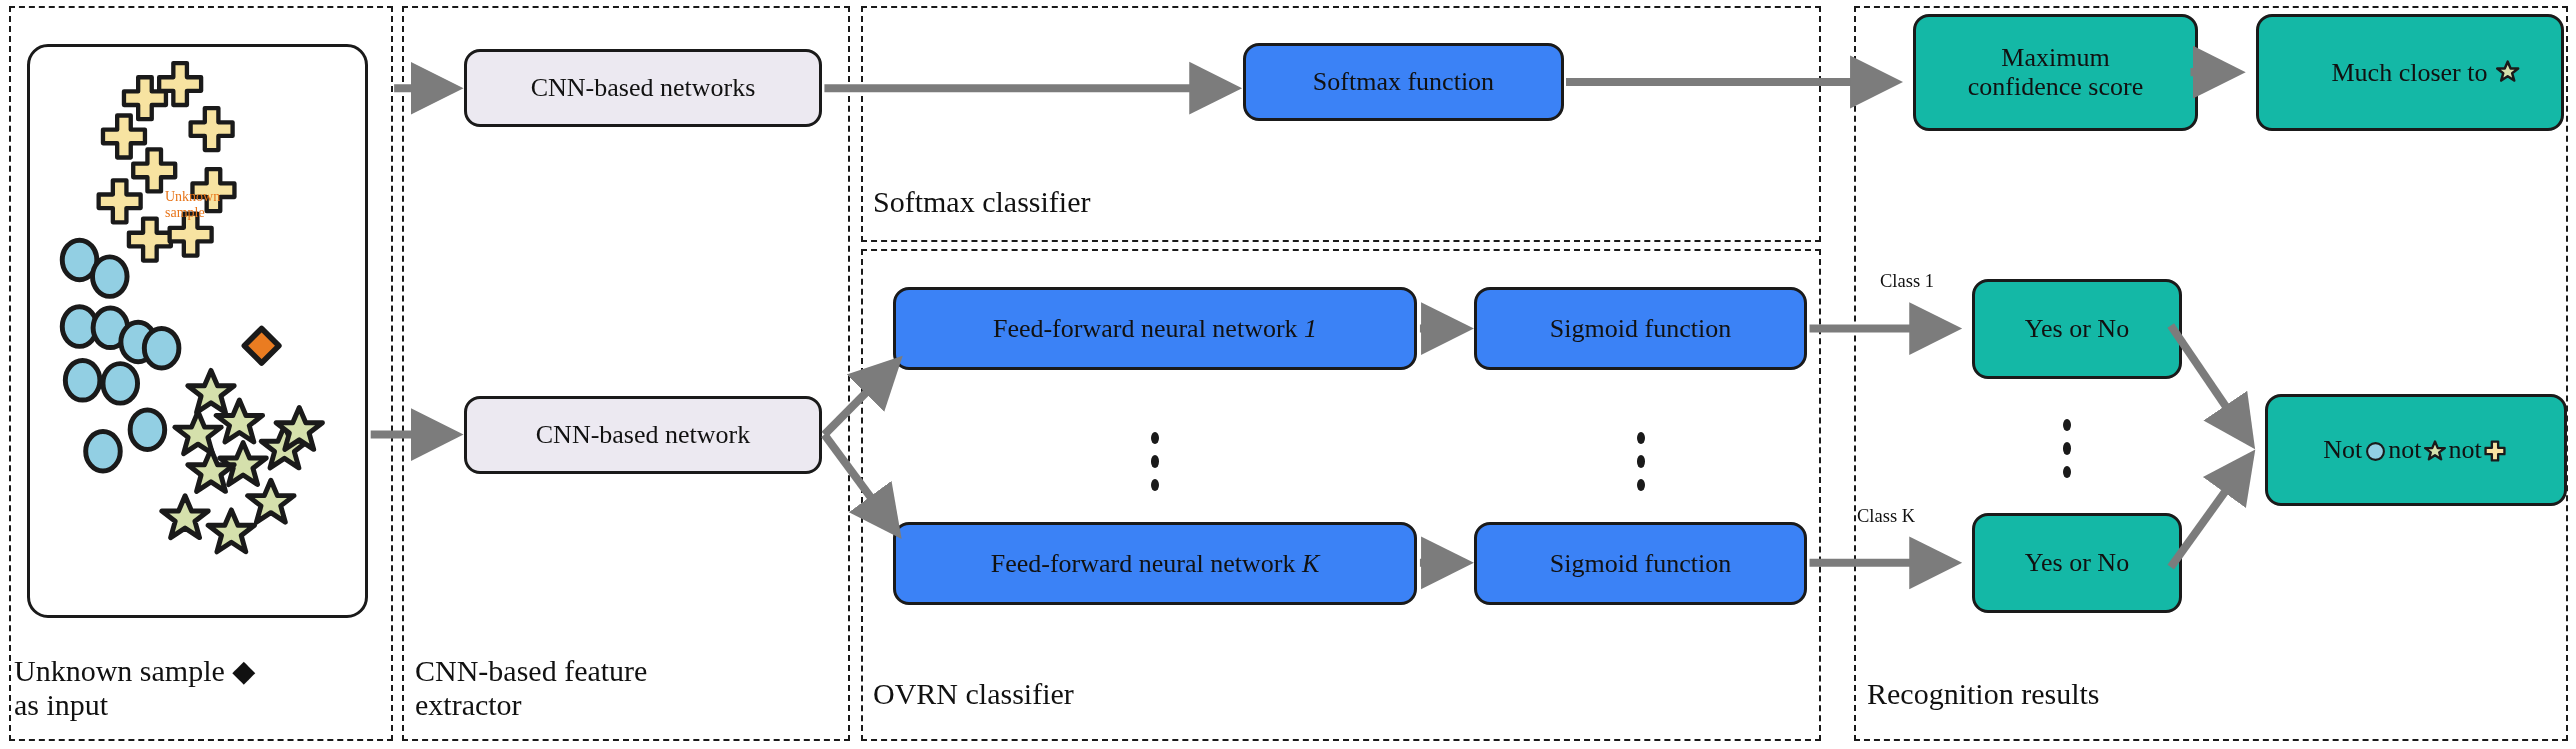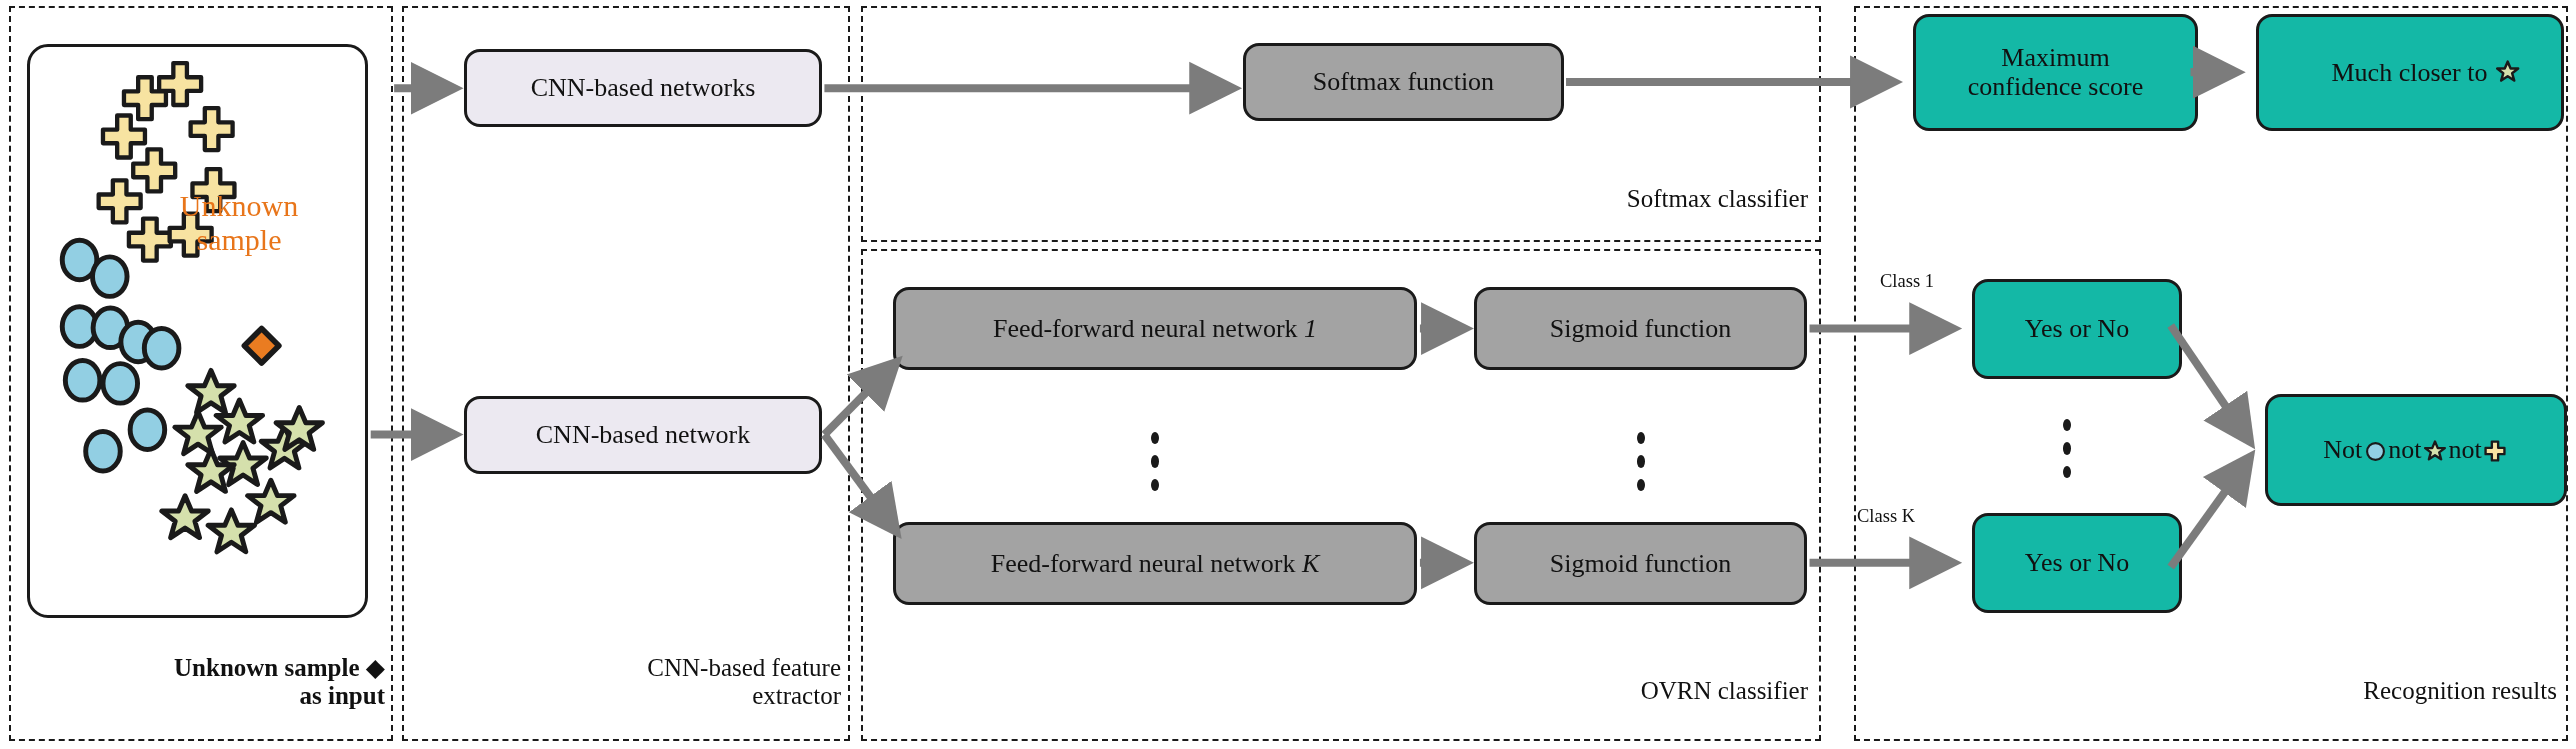--- a/index.html
+++ b/index.html
@@ -1,54 +1,54 @@
 <!DOCTYPE html>
 <html style="font-size:10px"><head>
 <meta charset="utf-8">
 <style>
   html,body{margin:0;padding:0;background:#ffffff;}
   body{width:2576px;height:749px;font-family:"Liberation Serif","DejaVu Serif",serif;overflow:hidden;}
   #stage{position:relative;width:2576px;height:749px;background:#fff;}
 
   .panel{position:absolute;border:2.5px dashed #1a1a1a;box-sizing:border-box;}
-  .panel-caption{position:absolute;text-align:right;font-size:25px;color:#111;line-height:1.12;white-space:pre-line;}
+  .panel-caption{position:absolute;text-align:left;font-size:30px;color:#111;line-height:1.12;white-space:pre-line;}
 
   .samplebox{position:absolute;border:3.1px solid #1a1a1a;border-radius:21px;background:#fff;box-sizing:border-box;}
 
   .node{position:absolute;box-sizing:border-box;border:3.7px solid #1a1a1a;border-radius:16px;
         display:flex;align-items:center;justify-content:center;text-align:center;
         font-size:26px;color:#111;line-height:1.12;padding:0 6.2px;}
   .node.lav{background:#ece9f1;}
-  .node.grn{background:#a3a3a3;}
+  .node.grn{background:#3b82f6;}
   .node.pnk{background:#14b8a6;margin-left:9px;}
   .node .ital{font-style:italic;}
 
   .edgelbl{position:absolute;font-size:18.5px;color:#111;white-space:nowrap;}
 
   .dots{position:absolute;display:flex;flex-direction:column;align-items:center;justify-content:space-between;}
   .dots i{display:block;width:8px;height:12.3px;border-radius:50%;background:#1a1a1a;}
 
-  .orange-lbl{position:absolute;color:#e8751a;font-size:30px;line-height:1.12;text-align:center;white-space:pre-line;}
+  .orange-lbl{position:absolute;color:#e8751a;font-size:14px;line-height:1.12;white-space:pre-line;}
 
   svg.lay{position:absolute;left:0;top:0;width:2576px;height:749px;pointer-events:none;}
 
   .glyph{display:inline-block;vertical-align:-0.12em;margin:0 2.5px;}
 </style>
 </head>
 <body>
 
 <div id="stage">
 
   <div class="panel" style="left:8.6px;top:6.2px;width:384px;height:735px;"></div>
   <div class="panel" style="left:402px;top:6.2px;width:448px;height:735px;"></div>
   <div class="panel" style="left:861px;top:6.2px;width:960px;height:236px;"></div>
   <div class="panel" style="left:861px;top:249px;width:960px;height:492px;"></div>
   <div class="panel" style="left:1854px;top:6.2px;width:714px;height:735px;"></div>
 
-  <div class="panel-caption" style="left:21px;top:654px;width:364px;font-weight:bold;">Unknown sample ◆
+  <div class="panel-caption" style="left:14px;top:654px;width:364px;">Unknown sample ◆
 as input</div>
   <div class="panel-caption" style="left:415px;top:654px;width:426px;">CNN-based feature
 extractor</div>
   <div class="panel-caption" style="left:873px;top:185px;width:935px;">Softmax classifier</div>
   <div class="panel-caption" style="left:873px;top:677px;width:935px;font-family:Liberation Serif, serif;">OVRN classifier</div>
   <div class="panel-caption" style="left:1867px;top:677px;width:690px;">Recognition results</div>
 
   <div class="samplebox" style="left:27px;top:44px;width:341px;height:574px;">
     <svg viewBox="0 0 552 930" width="341" height="574">
       <defs>

